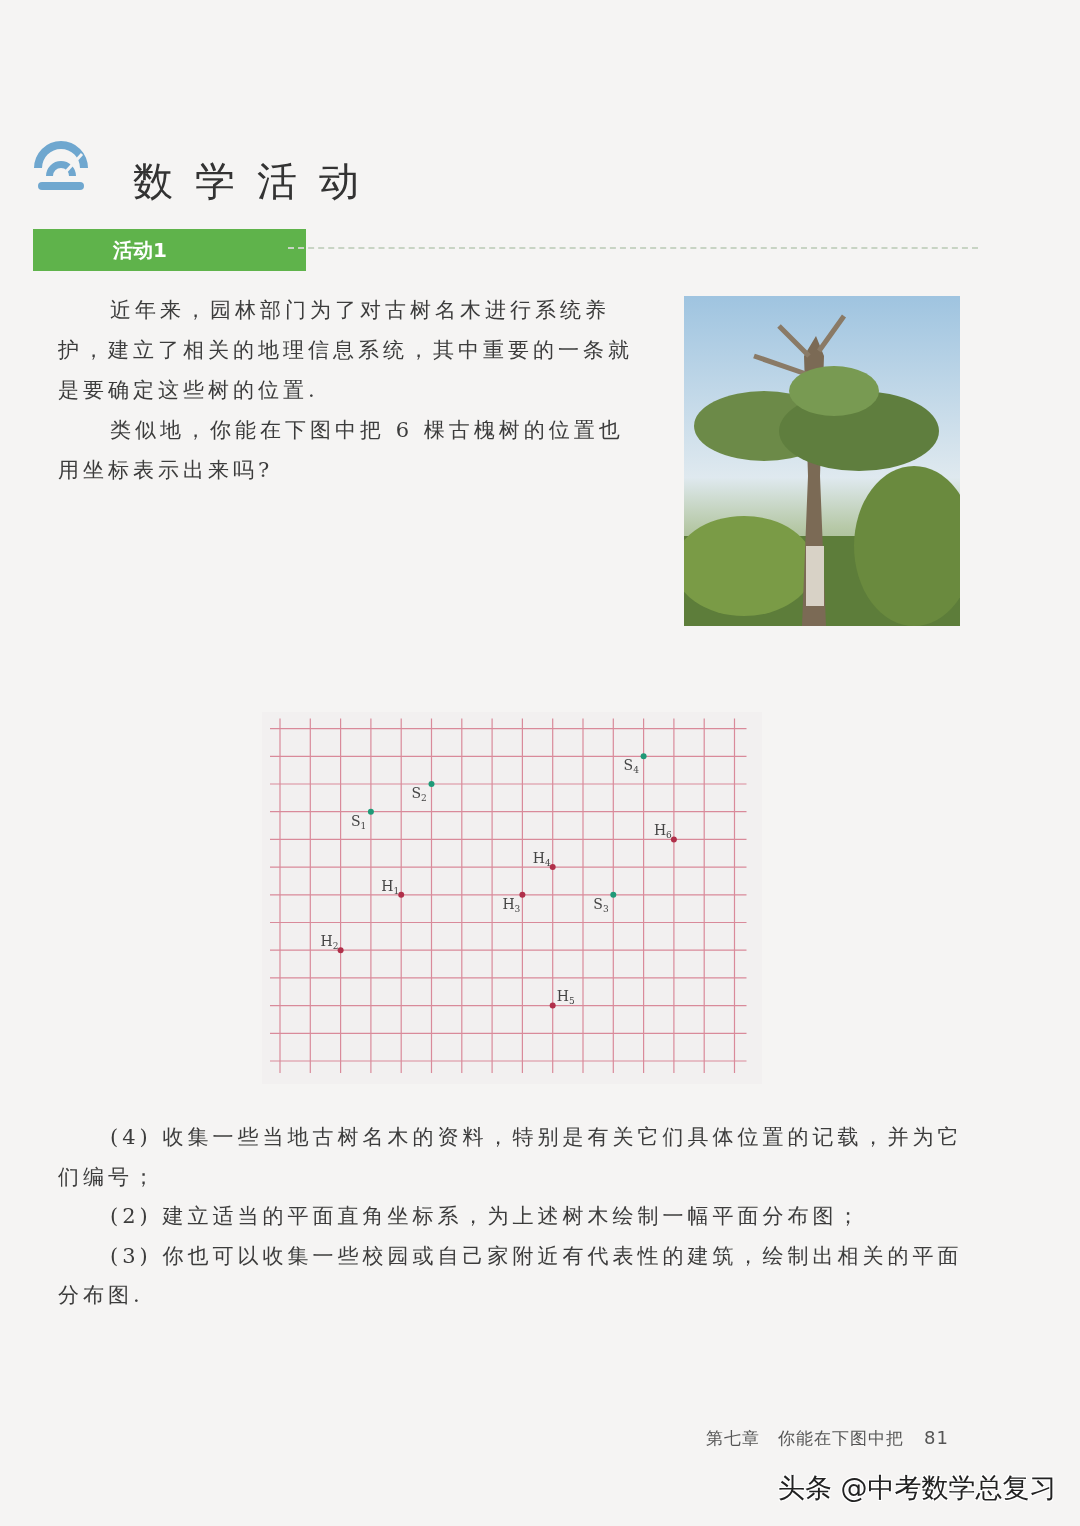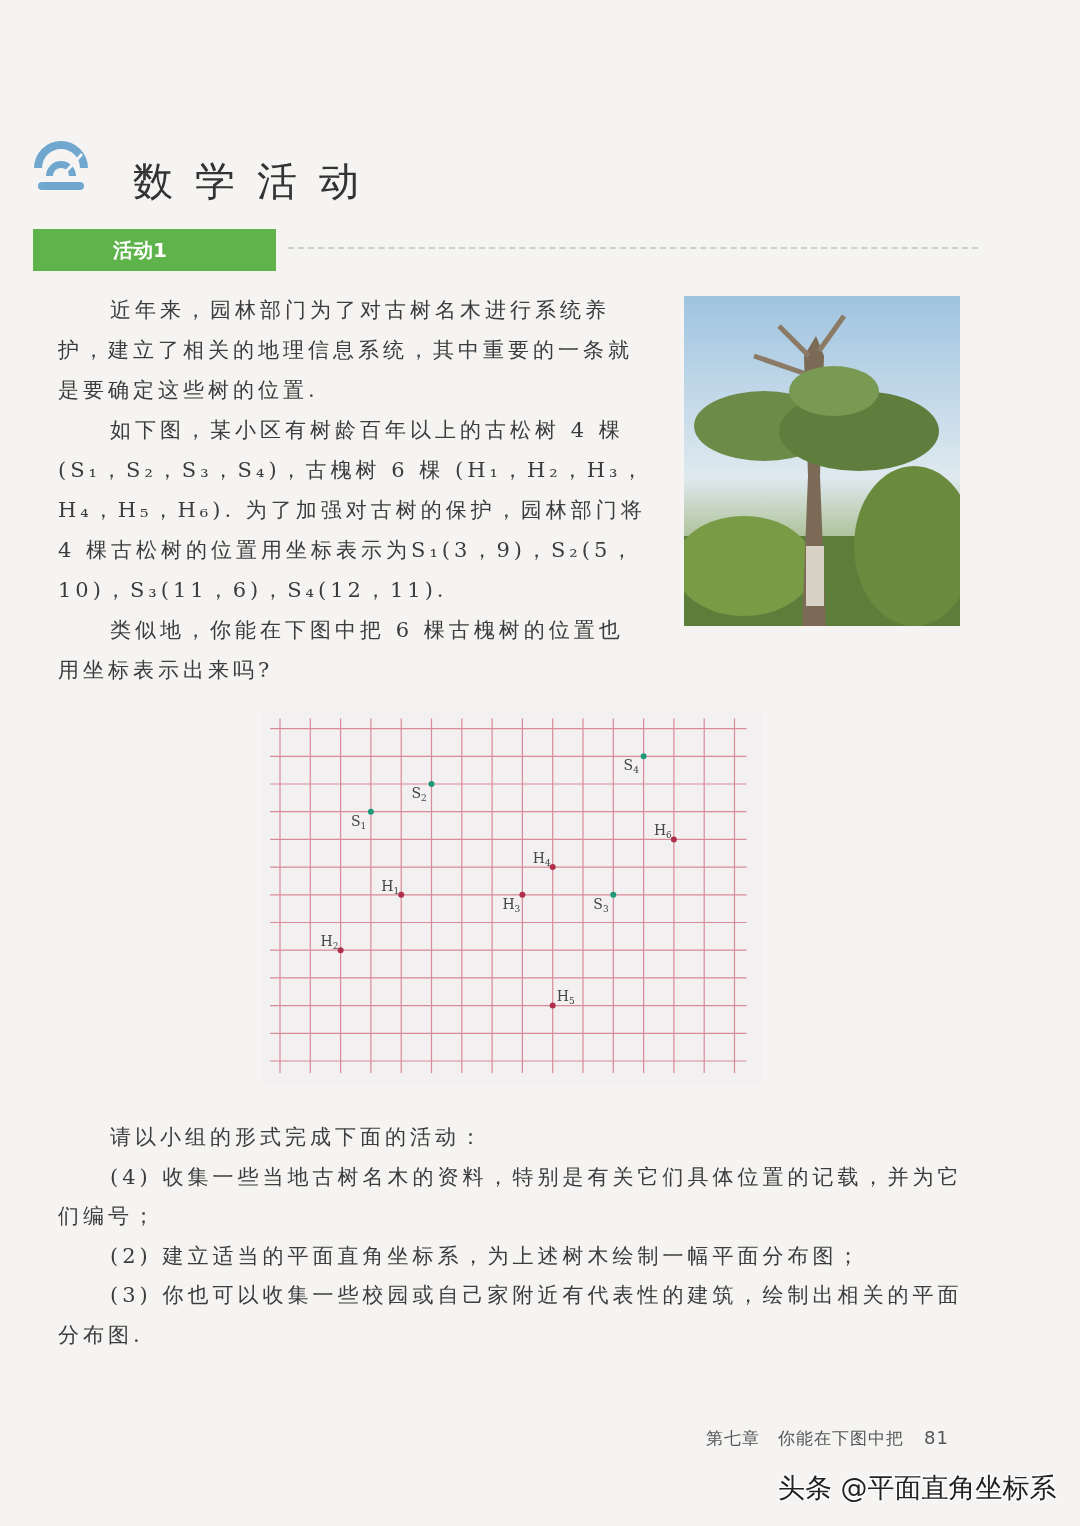--- a/index.html
+++ b/index.html
@@ -1,21 +1,21 @@
 <!DOCTYPE html>
 <html><head>
 <meta charset="utf-8">
 <style>
   html,body{margin:0;padding:0;}
   body{width:1080px;height:1526px;background:#f5f4f3;position:relative;overflow:hidden;
        font-family:"DejaVu Serif","Liberation Serif",serif;color:#3a3a3a;}
   .abs{position:absolute;}
   .logo{left:30px;top:138px;width:62px;height:56px;}
   .title{left:133px;top:135px;font-size:40px;letter-spacing:22px;color:#333;font-family:"DejaVu Serif",serif;margin-top:19px;}
-  .tag{left:33px;top:229px;width:243px;height:42px;background:#5fb34b;}
+  .tag{left:33px;top:229px;width:273px;height:42px;background:#5fb34b;}
   .tag span{position:absolute;left:80px;top:8px;color:#fff;font-family:"DejaVu Sans",sans-serif;font-weight:bold;font-size:20px;}
   .dash{left:288px;top:247px;width:690px;border-top:2px dashed #c8d4c4;}
   .para{left:58px;width:590px;font-size:21px;line-height:40px;letter-spacing:4px;color:#3c3c3c;}
   .para p{margin:0;}
   .ind{text-indent:52px;}
   .photo{left:684px;top:296px;width:276px;height:330px;overflow:hidden;background:linear-gradient(#9fc4e0,#dfe9ef 55%,#b7c9a8 70%,#6f8c4a);}
   .grid-wrap{left:262px;top:712px;width:500px;height:372px;background:#f2f0f0;}
   .lower{left:58px;width:920px;font-size:21px;line-height:39.5px;letter-spacing:4px;color:#3c3c3c;}
   .footer{left:706px;top:1427px;font-size:17px;color:#555;letter-spacing:1px;}
   .footer .pg{font-family:"DejaVu Sans",sans-serif;margin-left:20px;font-size:18px;margin-top:44px;}
@@ -33,21 +33,20 @@
 </svg>
 <div class="abs title">数学活动</div>
 
 <div class="abs tag">
   <span>活动1</span>
 </div>
 <div class="abs dash"></div>
 
 <div class="abs para" style="top:290px;">
   <p class="ind">近年来，园林部门为了对古树名木进行系统养护，建立了相关的地理信息系统，其中重要的一条就是要确定这些树的位置.</p>
-  <p class="ind">如下图，某小区有树龄百年以上的古松树 4 棵(S₁，S₂，S₃，S₄)，古槐树 6 棵 (H₁，H₂，H₃，H₄，H₅，H₆). 为了加强对古树的保护，园林部门将 4 棵古松树的位置用坐标表示为S₁(3，9)，S₂(5，10)，S₃(11，6)，S₄(12，11).</p>
   <p class="ind">类似地，你能在下图中把 6 棵古槐树的位置也用坐标表示出来吗?</p>
 </div>
 
 <div class="abs photo">
   <svg width="276" height="330" viewBox="0 0 276 330">
     <rect x="0" y="240" width="276" height="90" fill="#5d7d3a"></rect>
     <ellipse cx="60" cy="270" rx="70" ry="50" fill="#7a9b46"></ellipse>
     <ellipse cx="230" cy="250" rx="60" ry="80" fill="#6a8a3e"></ellipse>
     <path d="M118 330 L124 180 L120 60 L132 40 L140 60 L136 180 L142 330 Z" fill="#7b6a55"></path>
     <path d="M125 60 L95 30 M135 55 L160 20 M128 80 L70 60" stroke="#8a7a66" stroke-width="5"></path>
@@ -106,22 +105,21 @@
       <circle cx="290.7" cy="155.1" r="3" fill="#b0304a"></circle>
       <text x="270.7" y="151.1" font-size="14" fill="#444" font-family="DejaVu Serif, serif">H<tspan font-size="9" dy="3">4</tspan></text>
       <circle cx="290.7" cy="293.6" r="3" fill="#b0304a"></circle>
       <text x="294.7" y="288.6" font-size="14" fill="#444" font-family="DejaVu Serif, serif">H<tspan font-size="9" dy="3">5</tspan></text>
       <circle cx="411.90000000000003" cy="127.4" r="3" fill="#b0304a"></circle>
       <text x="391.90000000000003" y="123.4" font-size="14" fill="#444" font-family="DejaVu Serif, serif">H<tspan font-size="9" dy="3">6</tspan></text>
     </svg>
 </div>
 
 <div class="abs lower" style="top:1118px;">
-  <p style="margin:0;text-indent:52px;">请以小组的形式完成下面的活动：</p>
   <p style="margin:0;text-indent:52px;">(4) 收集一些当地古树名木的资料，特别是有关它们具体位置的记载，并为它们编号；</p>
   <p style="margin:0;text-indent:52px;">(2) 建立适当的平面直角坐标系，为上述树木绘制一幅平面分布图；</p>
   <p style="margin:0;text-indent:52px;">(3) 你也可以收集一些校园或自己家附近有代表性的建筑，绘制出相关的平面分布图.</p>
 </div>
 
 <div class="abs footer">
   <span>第七章　你能在下图中把</span><span class="pg">81</span>
 </div>
-<div class="abs watermark">头条 @平面直角坐标系</div>
+<div class="abs watermark">头条 @中考数学总复习</div>
 
 </body></html>

